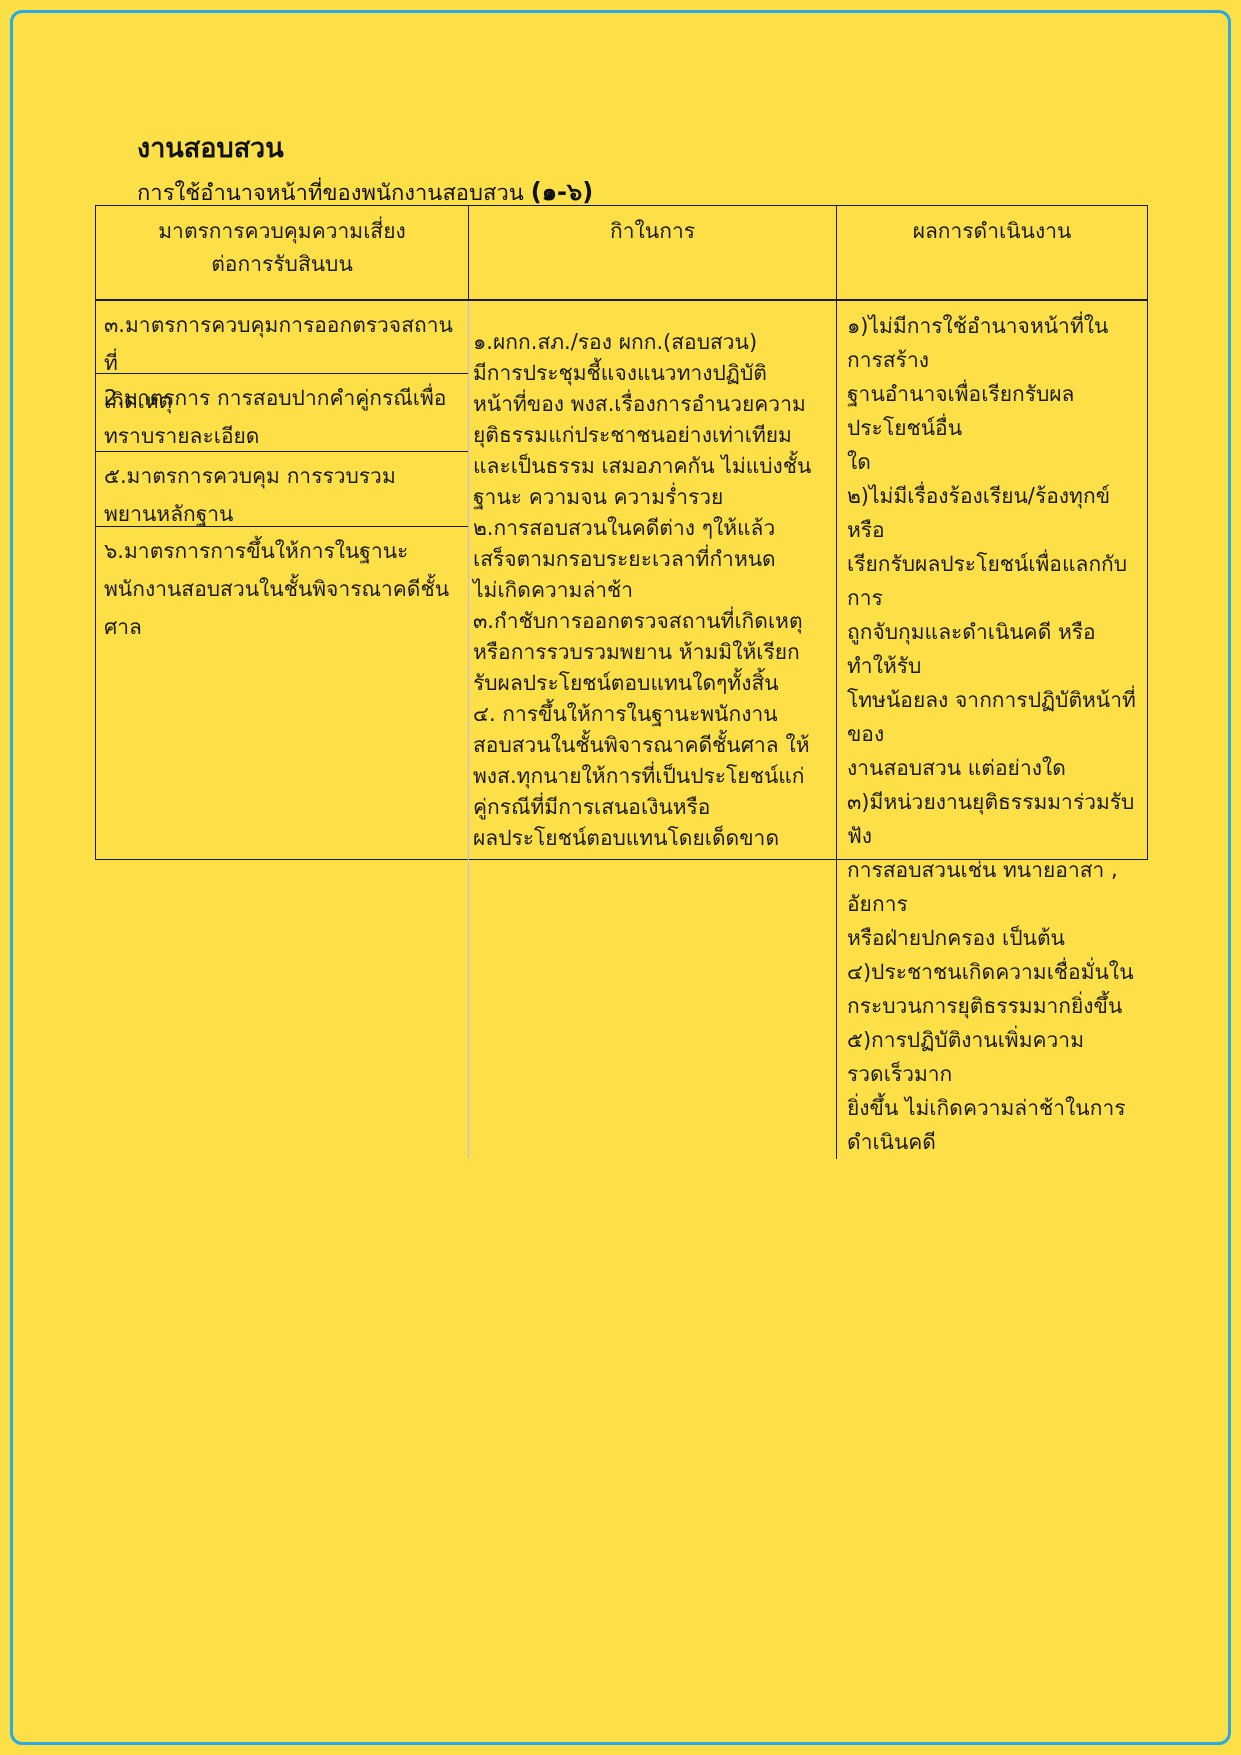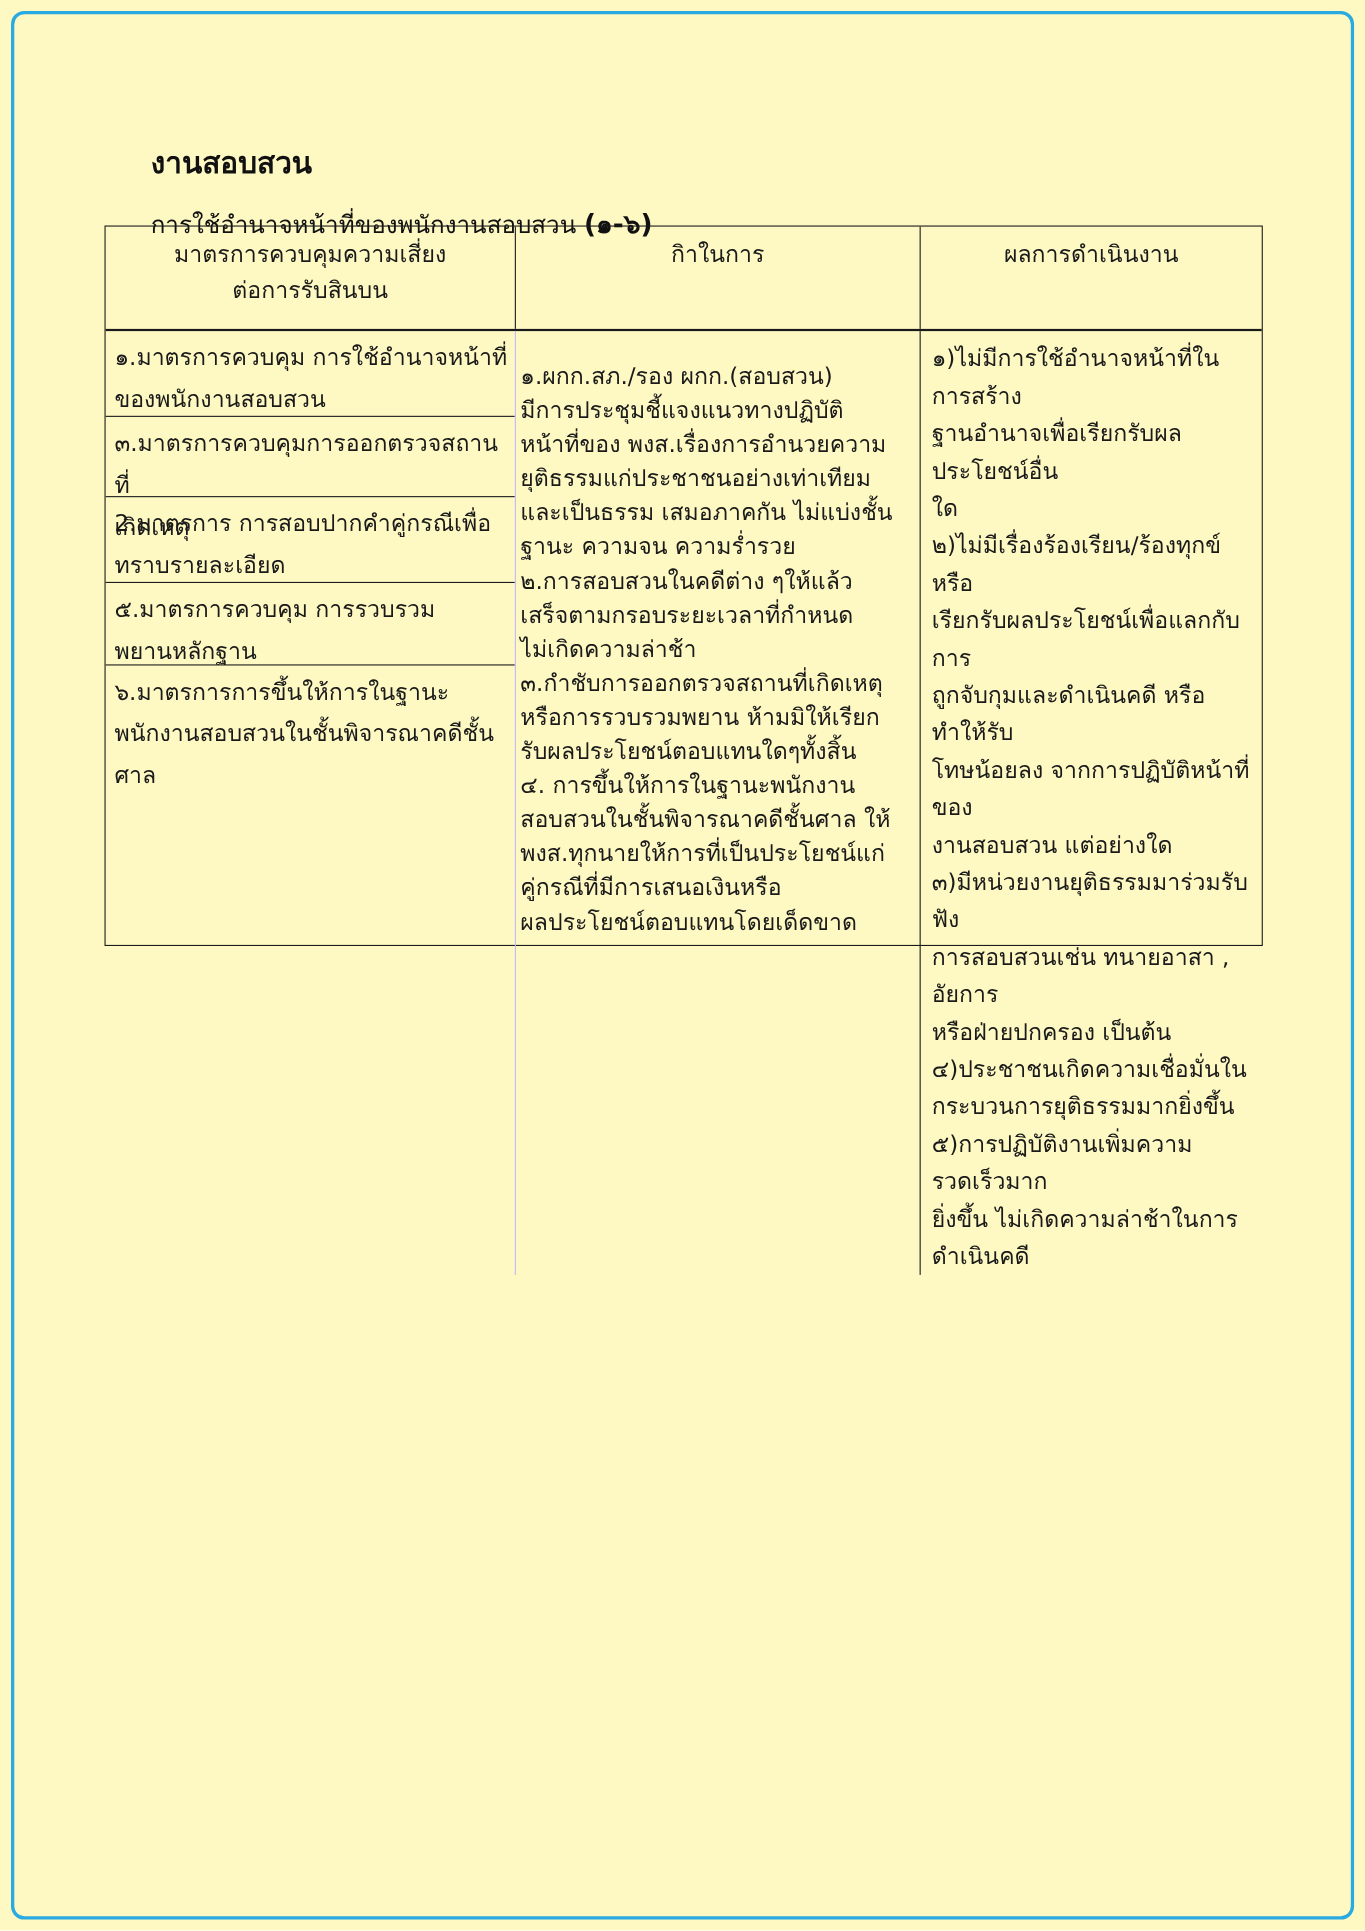--- a/index.html
+++ b/index.html
@@ -1,20 +1,20 @@
 <!DOCTYPE html>
 <html><head>
 <meta charset="utf-8">
 <style>
   html, body { margin: 0; padding: 0; background: #ffffff; }
   .page {
     position: relative;
     width: 1241px;
     height: 1755px;
-    background: #fef9c3;
+    background: #fde047;
     font-family: "DejaVu Sans", "Liberation Sans", sans-serif;
     color: #1a1a1a;
     overflow: hidden;
   }
   .frame {
     position: absolute;
     left: 10px; top: 10px;
     width: 1215px; height: 1729px;
     border: 3px solid #29ABE2;
     border-radius: 12px;
@@ -22,21 +22,21 @@
   }
   .doc-title {
     position: absolute;
     left: 137px; top: 126px;
     font-size: 27px;
     font-weight: bold;
     color: #111111;
   }
   .doc-subtitle {
     position: absolute;
-    left: 137px; top: 184px;
+    left: 137px; top: 172px;
     font-size: 22px;
     color: #111111;
   }
   .doc-subtitle .range {
     font-weight: bold;
     font-size: 24px;
   }
   .risk-table {
     position: absolute;
     left: 95px; top: 205px;
@@ -116,22 +116,20 @@
       <div class="hcell">
         <div>มาตรการควบคุมความเสี่ยง</div>
         <div>ต่อการรับสินบน</div>
       </div>
       <div class="hcell">กิาในการ</div>
       <div class="hcell">ผลการดำเนินงาน</div>
     </div>
 
     <div class="tbody">
       <div class="col-measures">
-        <div class="measure-cell m0">๑.มาตรการควบคุม การใช้อำนาจหน้าที่
-ของพนักงานสอบสวน</div>
         <div class="measure-cell m2">๓.มาตรการควบคุมการออกตรวจสถานที่
 เกิดเหตุ</div>
         <div class="measure-cell m3">2.มาตรการ การสอบปากคำคู่กรณีเพื่อ
 ทราบรายละเอียด</div>
         <div class="measure-cell m4">๕.มาตรการควบคุม การรวบรวม
 พยานหลักฐาน</div>
         <div class="measure-cell m5">๖.มาตรการการขึ้นให้การในฐานะ
 พนักงานสอบสวนในชั้นพิจารณาคดีชั้น
 ศาล</div>
       </div>

